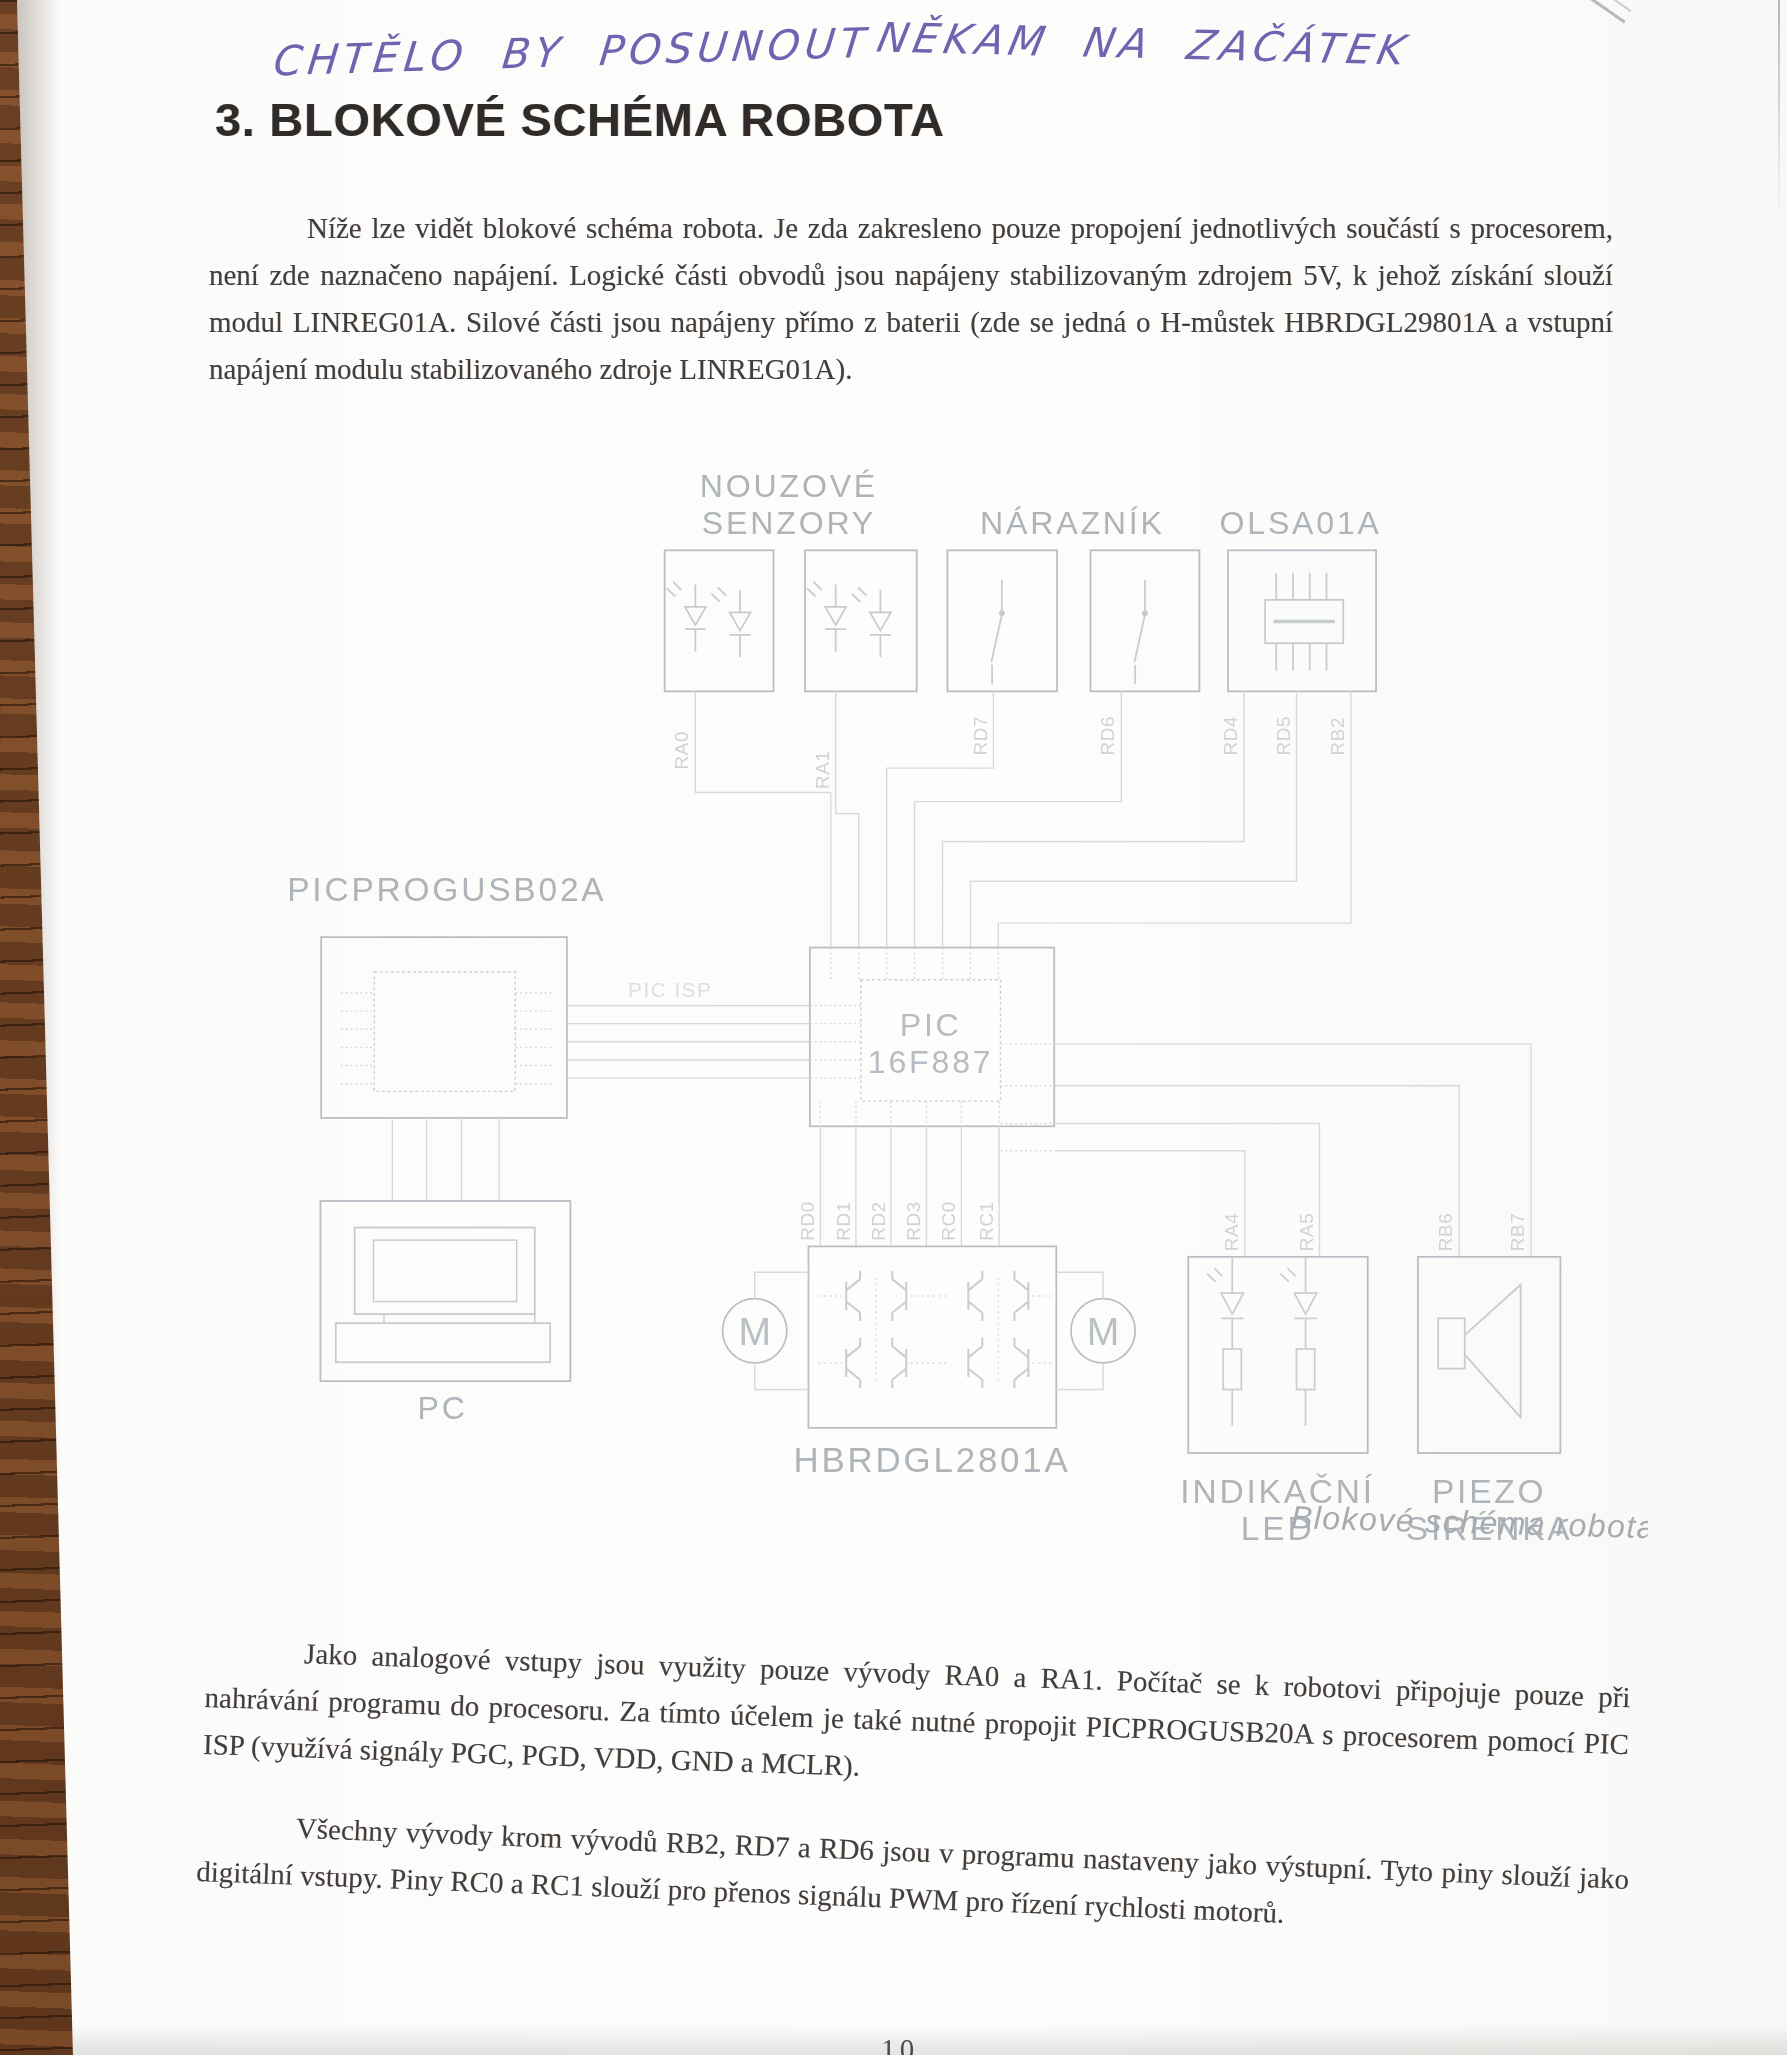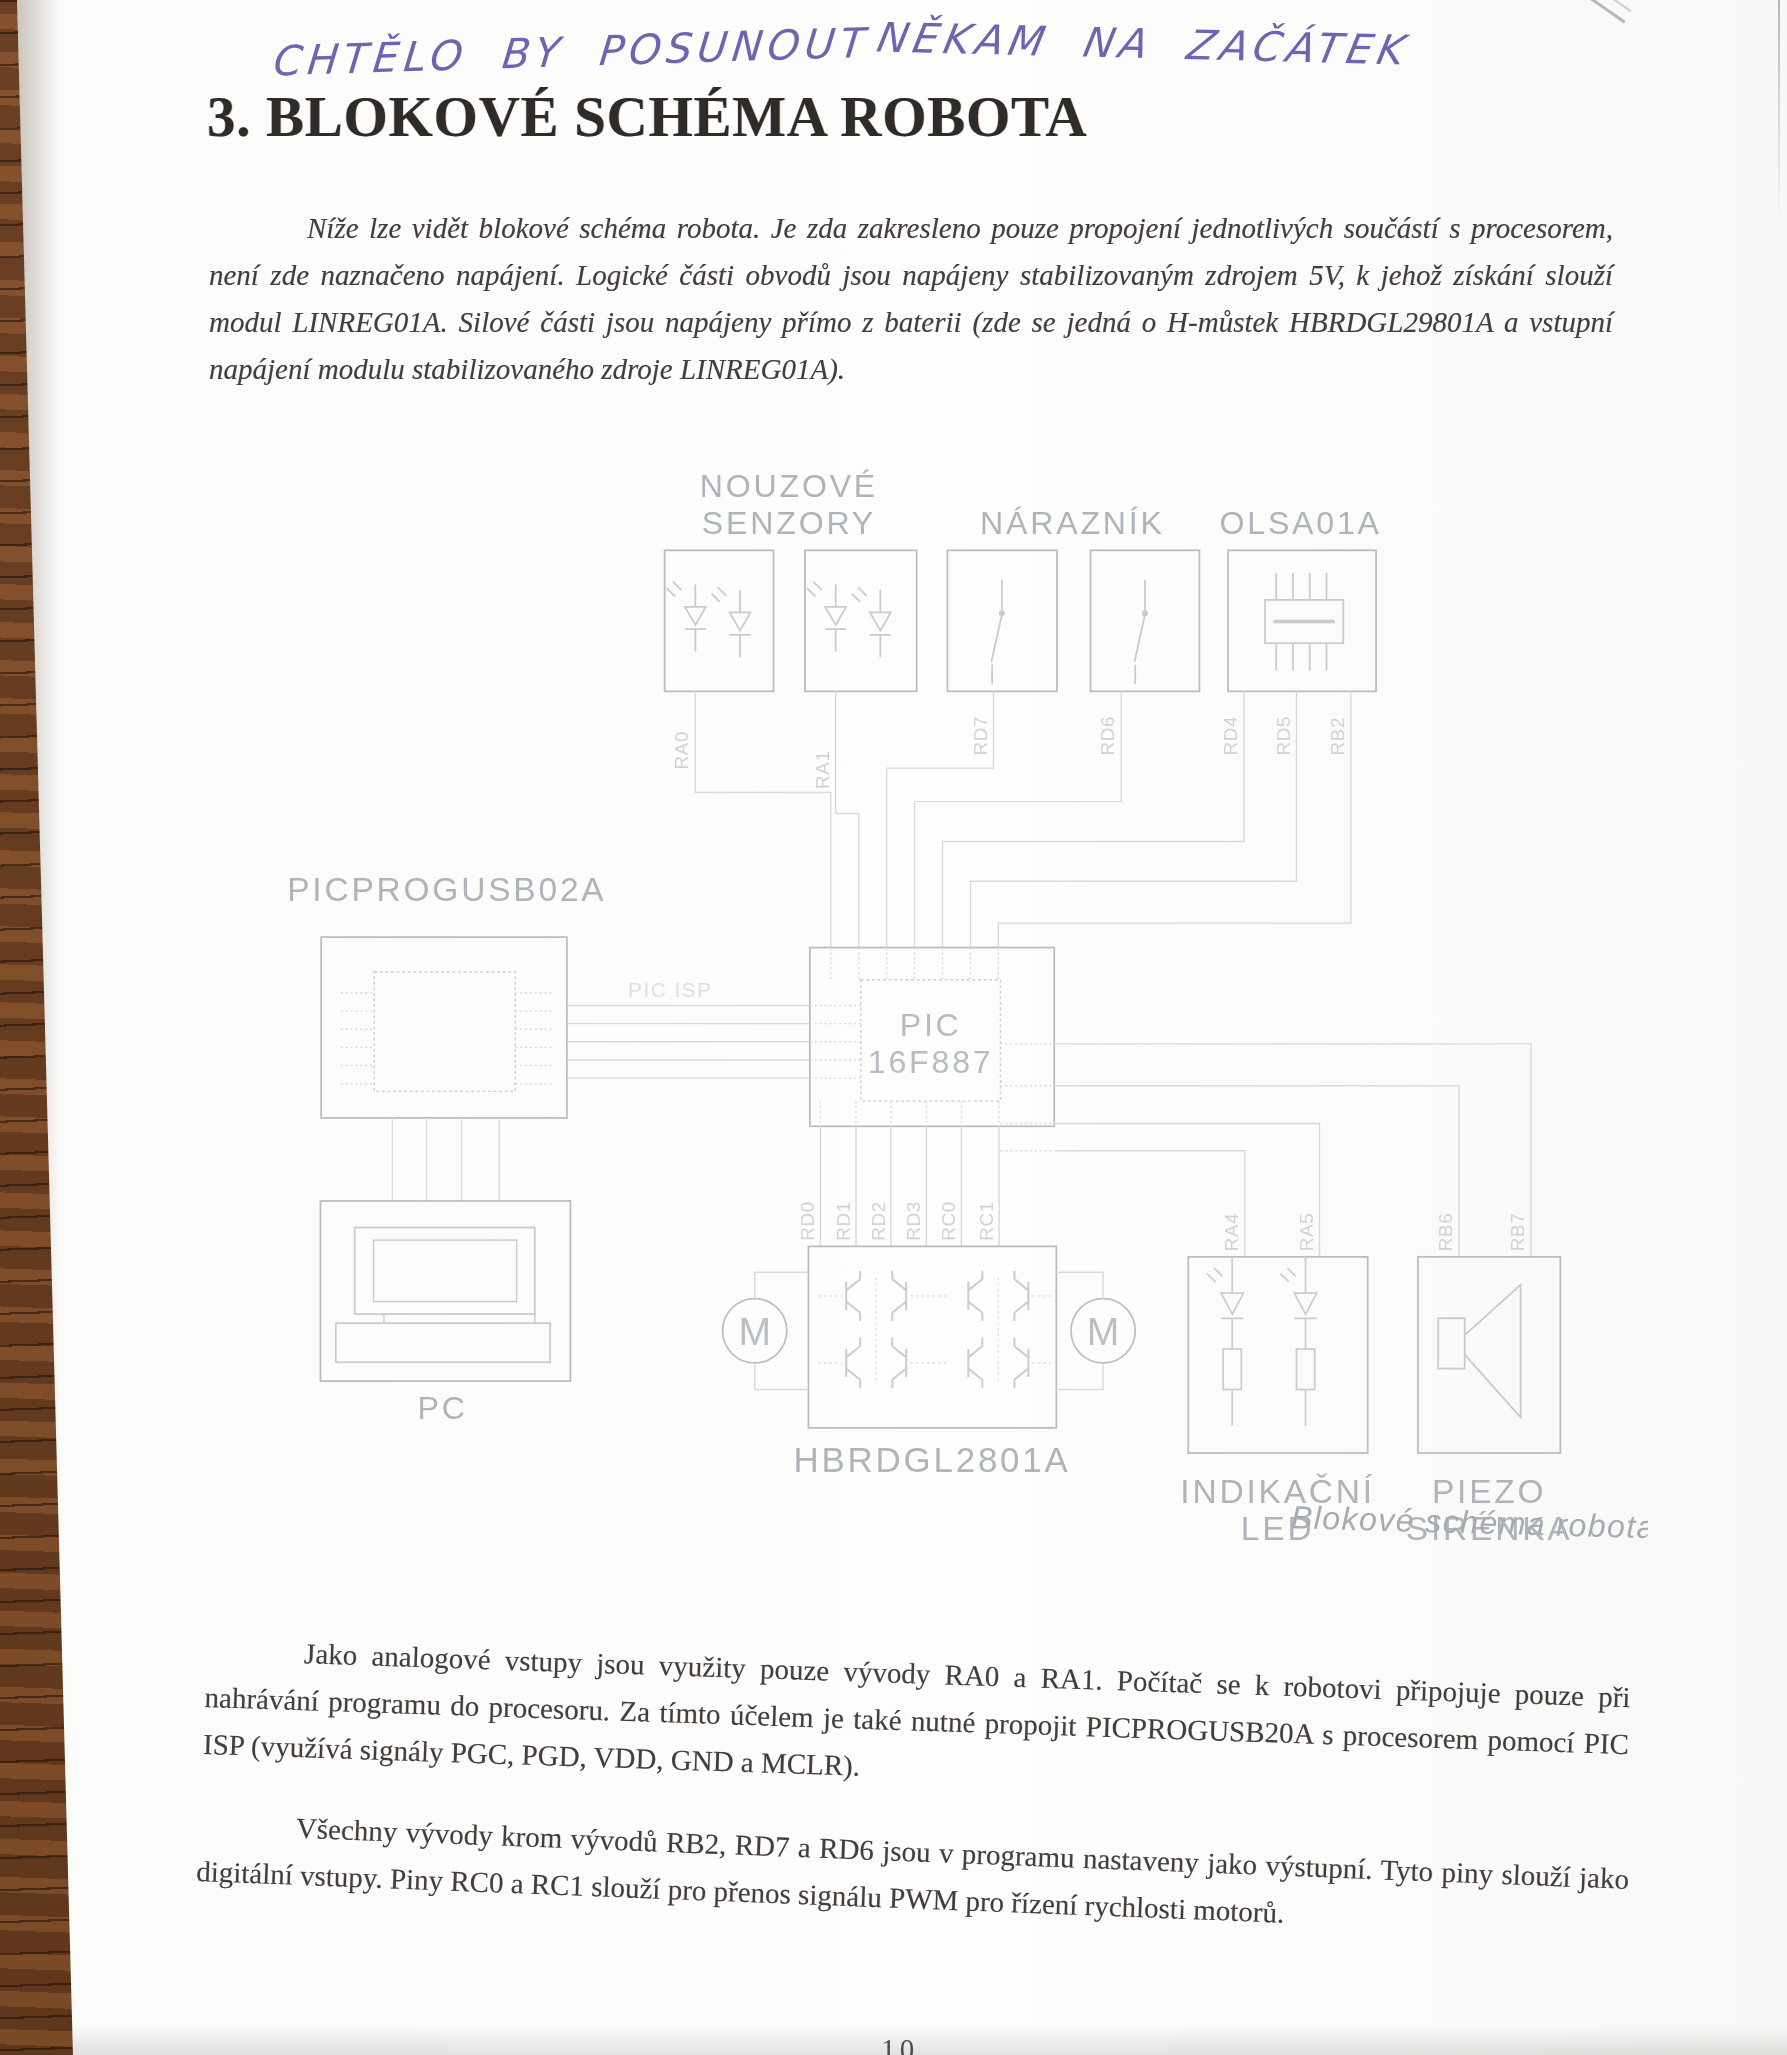--- a/index.html
+++ b/index.html
@@ -13,28 +13,28 @@
     clip-path:polygon(17px 0px, 1788px 0px, 1788px 2056px, 73px 2056px);
     background:linear-gradient(90deg,#f3f3f1 0,#fbfbfa 3%,#fdfdfc 55%,#f8f8f6 100%);}
   .paper-edge-shade{position:absolute;left:0;top:0;bottom:0;width:105px;
     background:linear-gradient(90deg, rgba(88,66,46,.38), rgba(88,66,46,0) 58%);}
   .paper-bottom-shade{position:absolute;left:56px;right:0;bottom:0;height:32px;
     background:linear-gradient(0deg, rgba(128,126,120,.22), rgba(128,126,120,0));}
   .handwriting{position:absolute;color:#5a51a6;font-family:"DejaVu Sans",sans-serif;
     font-style:italic;font-size:41px;letter-spacing:4.9px;word-spacing:17px;opacity:.88;white-space:nowrap;}
   .hw1{left:274px;top:28px;transform:rotate(-1.8deg) skewX(-8deg);}
   .hw2{left:878px;top:19.6px;transform:rotate(1.4deg) skewX(-10deg);}
-  h1.heading{position:absolute;left:207px;top:84px;margin:0;
-    font-family:Liberation Serif, serif;font-weight:bold;font-size:57px;
+  h1.heading{position:absolute;left:207px;top:84px;margin:8px;
+    font-family:Liberation Sans, sans-serif;font-weight:bold;font-size:47px;
     letter-spacing:0.7px;color:#2f2b29;
     text-shadow:0.7px 0 0 rgba(140,60,40,.25), -0.7px 0 0 rgba(50,60,130,.2);}
   .para{position:absolute;font-family:"Liberation Serif",serif;font-size:29px;
     line-height:47px;color:#413f3c;text-align:justify;text-indent:98px;
     text-shadow:0.4px 0 0 rgba(150,45,45,.22), -0.4px 0 0 rgba(45,60,150,.18);}
-  .p1{left:209px;top:176px;width:1404px;font-style:italic;}
+  .p1{left:209px;top:176px;width:1404px;}
   .p2{left:207px;top:1598px;width:1425px;transform:rotate(1.9deg);transform-origin:left top;}
   .p3{left:199px;top:1772px;width:1432px;transform:rotate(2.2deg);transform-origin:left top;}
   .diagram-svg{position:absolute;left:251px;top:440px;}
   .page-number{position:absolute;left:881px;top:2033px;font-family:"Liberation Serif",serif;
     font-size:29px;letter-spacing:4.2px;color:#4a4a48;}
   .mark1{position:absolute;left:1584px;top:8.4px;width:45px;height:2.8px;background:#9fa3a6;
     transform:rotate(35deg);border-radius:1.4px;opacity:.75;}
   .mark2{position:absolute;left:1608px;top:2.8px;width:25px;height:2.1px;background:#b3b6b9;
     transform:rotate(35deg);opacity:.65;}
   .right-edge-line{position:absolute;left:1778px;top:0;width:2.1px;height:223px;

